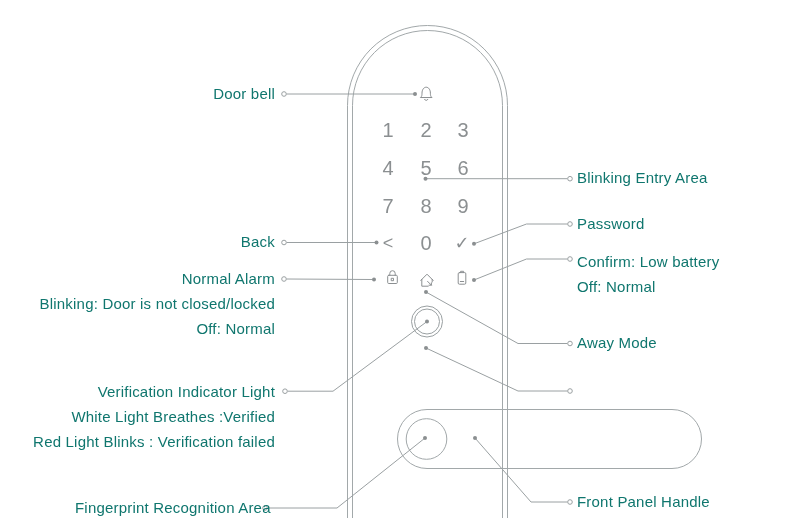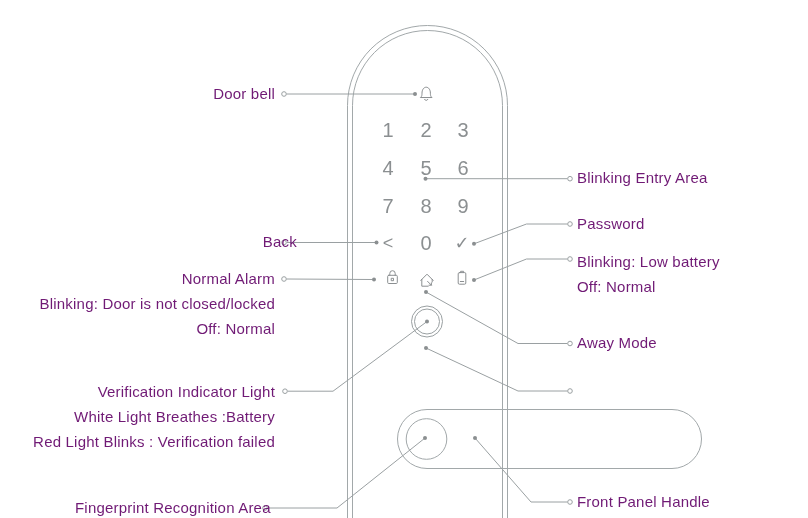--- a/index.html
+++ b/index.html
@@ -2,21 +2,21 @@
 <html><head>
 <meta charset="utf-8">
 <style>
   html,body{margin:0;padding:0;background:#fff;}
   .stage{
     position:relative;width:808px;height:518px;background:#ffffff;overflow:hidden;
     font-family:"Liberation Sans","DejaVu Sans",sans-serif;
   }
   .overlay{position:absolute;left:0;top:0;}
   .label{
-    position:absolute;font-size:15px;color:#701a75;line-height:18px;
+    position:absolute;font-size:15px;color:#0f766e;line-height:18px;
     white-space:nowrap;letter-spacing:.2px;
   }
   .label.multi{line-height:25px;}
   .align-right{text-align:right;}
   .key{
     position:absolute;width:40px;height:30px;line-height:30px;text-align:center;
     font-size:20px;color:#8b8f91;
   }
   .key.sym{font-size:18px;}
 </style>
@@ -115,42 +115,42 @@
   <div class="key" style="left:443px;top:153px">6</div>
   <div class="key" style="left:368px;top:191px">7</div>
   <div class="key" style="left:406px;top:191px">8</div>
   <div class="key" style="left:443px;top:191px">9</div>
   <div class="key sym" style="left:368px;top:228px">&lt;</div>
   <div class="key" style="left:406px;top:228px">0</div>
   <div class="key sym" style="left:442px;top:228px">✓</div>
 
   <div class="label align-right" style="right:533px;top:85px">Door bell</div>
 
-  <div class="label align-right" style="right:511px;top:233px">Back</div>
+  <div class="label align-right" style="right:533px;top:233px">Back</div>
 
   <div class="label multi align-right" style="right:533px;top:266px">
     <div>Normal Alarm</div>
     <div>Blinking: Door is not closed/locked</div>
     <div>Off: Normal</div>
   </div>
 
   <div class="label multi align-right" style="right:533px;top:379px">
     <div>Verification Indicator Light</div>
-    <div>White Light Breathes :Battery</div>
+    <div>White Light Breathes :Verified</div>
     <div>Red Light Blinks : Verification failed</div>
   </div>
 
   <div class="label" style="left:75px;top:499px">Fingerprint Recognition Area</div>
 
   <div class="label" style="left:577px;top:169px">Blinking Entry Area</div>
 
   <div class="label" style="left:577px;top:215px">Password</div>
 
   <div class="label multi" style="left:577px;top:249px">
-    <div>Blinking: Low battery</div>
+    <div>Confirm: Low battery</div>
     <div>Off: Normal</div>
   </div>
 
   <div class="label" style="left:577px;top:334px">Away Mode</div>
 
 
   <div class="label" style="left:577px;top:493px">Front Panel Handle</div>
 
 </div>
 

